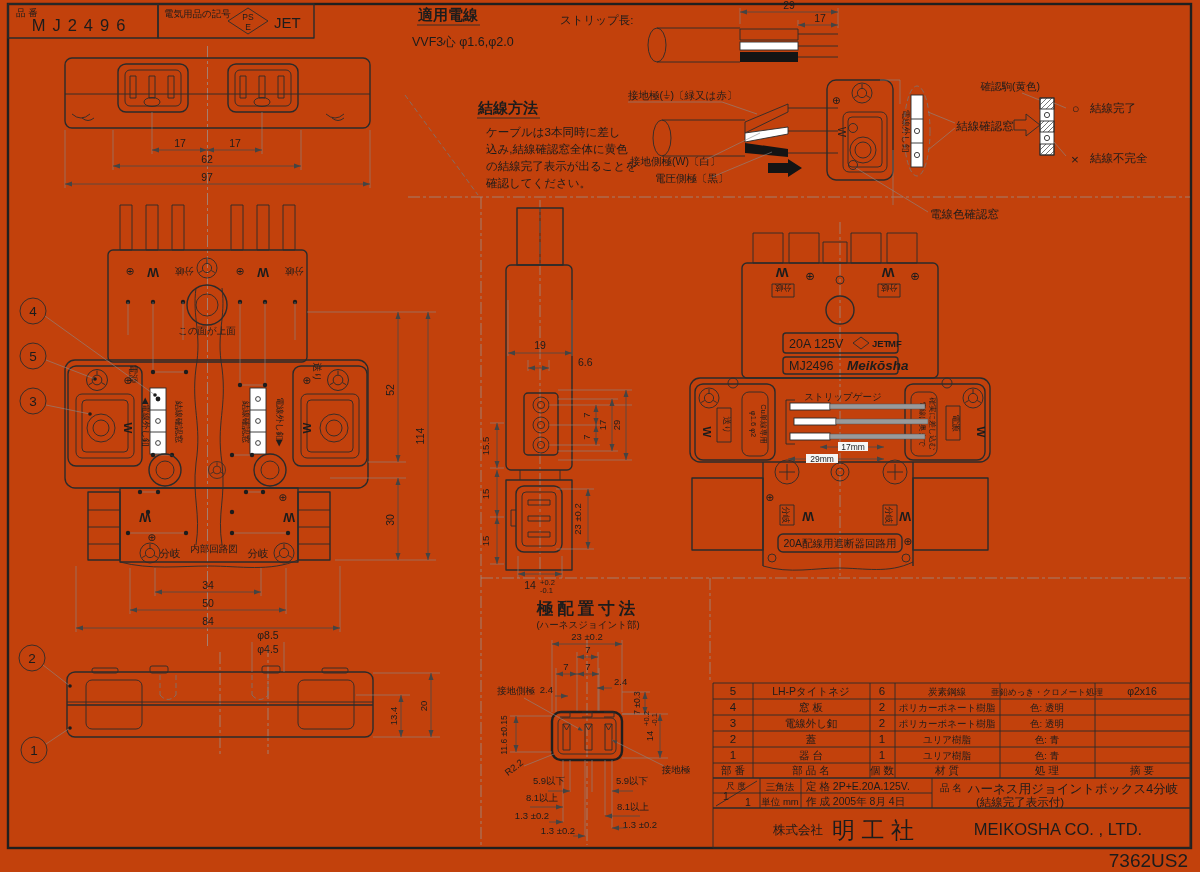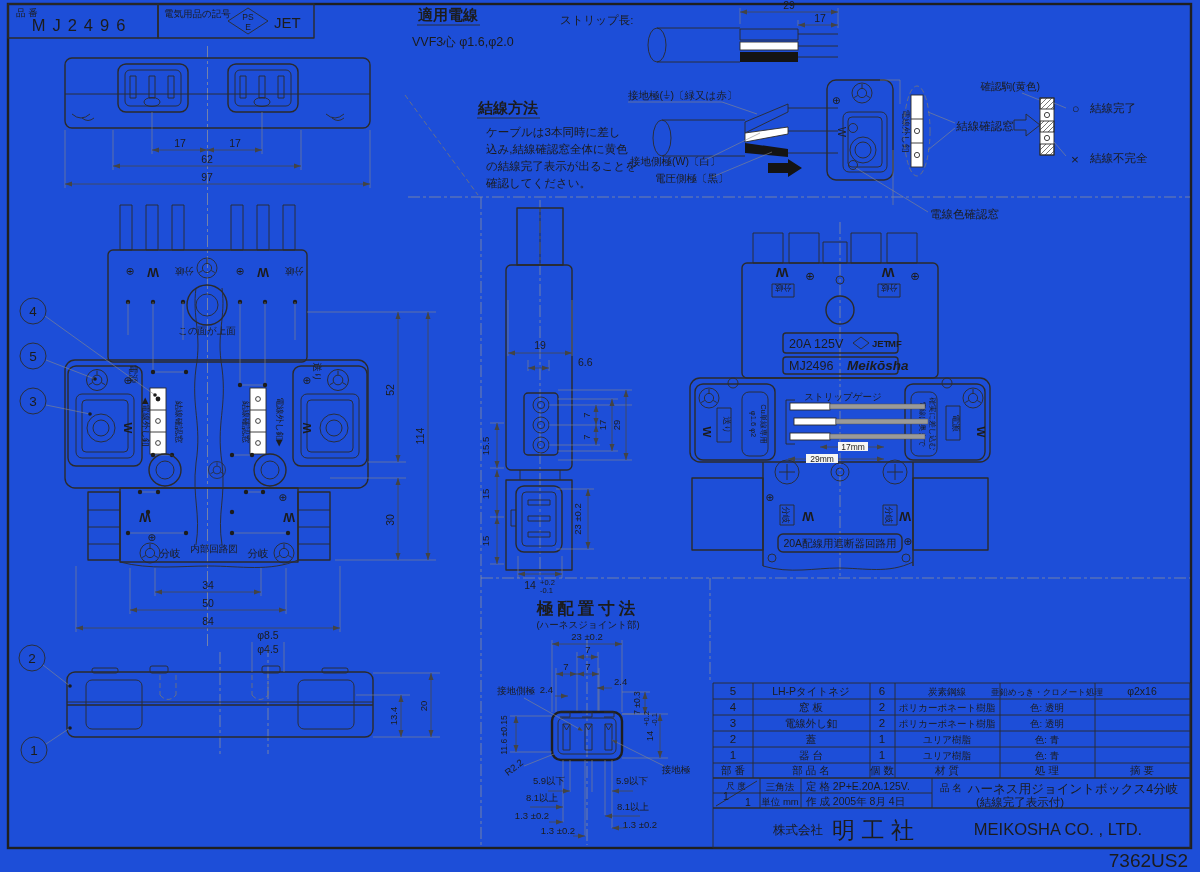--- a/index.html
+++ b/index.html
@@ -1,16 +1,16 @@
 <!DOCTYPE html>
 <html><head>
 <meta charset="utf-8">
 <style>
   html,body{margin:0;padding:0;background:#e8e8e6}
-  #sheet{position:relative;width:1200px;height:872px;background:#1d4ed8;overflow:hidden}
+  #sheet{position:relative;width:1200px;height:872px;background:#c2410c;overflow:hidden}
   svg{position:absolute;inset:0}
   text{font-family:"Liberation Sans","DejaVu Sans",sans-serif;fill:#1c1c1c}
   .f7{font-size:7.5px}.f8{font-size:8.5px}.f9{font-size:9.5px}.f10{font-size:10.5px}
   .f11{font-size:11.5px}.f12{font-size:12.5px}.f13{font-size:13.5px}.f15{font-size:15px}
   .f16{font-size:16.5px}.f19{font-size:19px}.f22{font-size:23px}
   .b{font-weight:700}.i{font-style:italic}.m{text-anchor:middle}.e{text-anchor:end}
   .o{fill:none;stroke:#2b2b2b;stroke-width:1.4;stroke-linejoin:round}
   .o1{fill:none;stroke:#2b2b2b;stroke-width:0.9;stroke-linejoin:round}
   .o2{fill:none;stroke:#1f1f1f;stroke-width:2.4}
   .d{fill:none;stroke:#4a4a4a;stroke-width:0.8}

